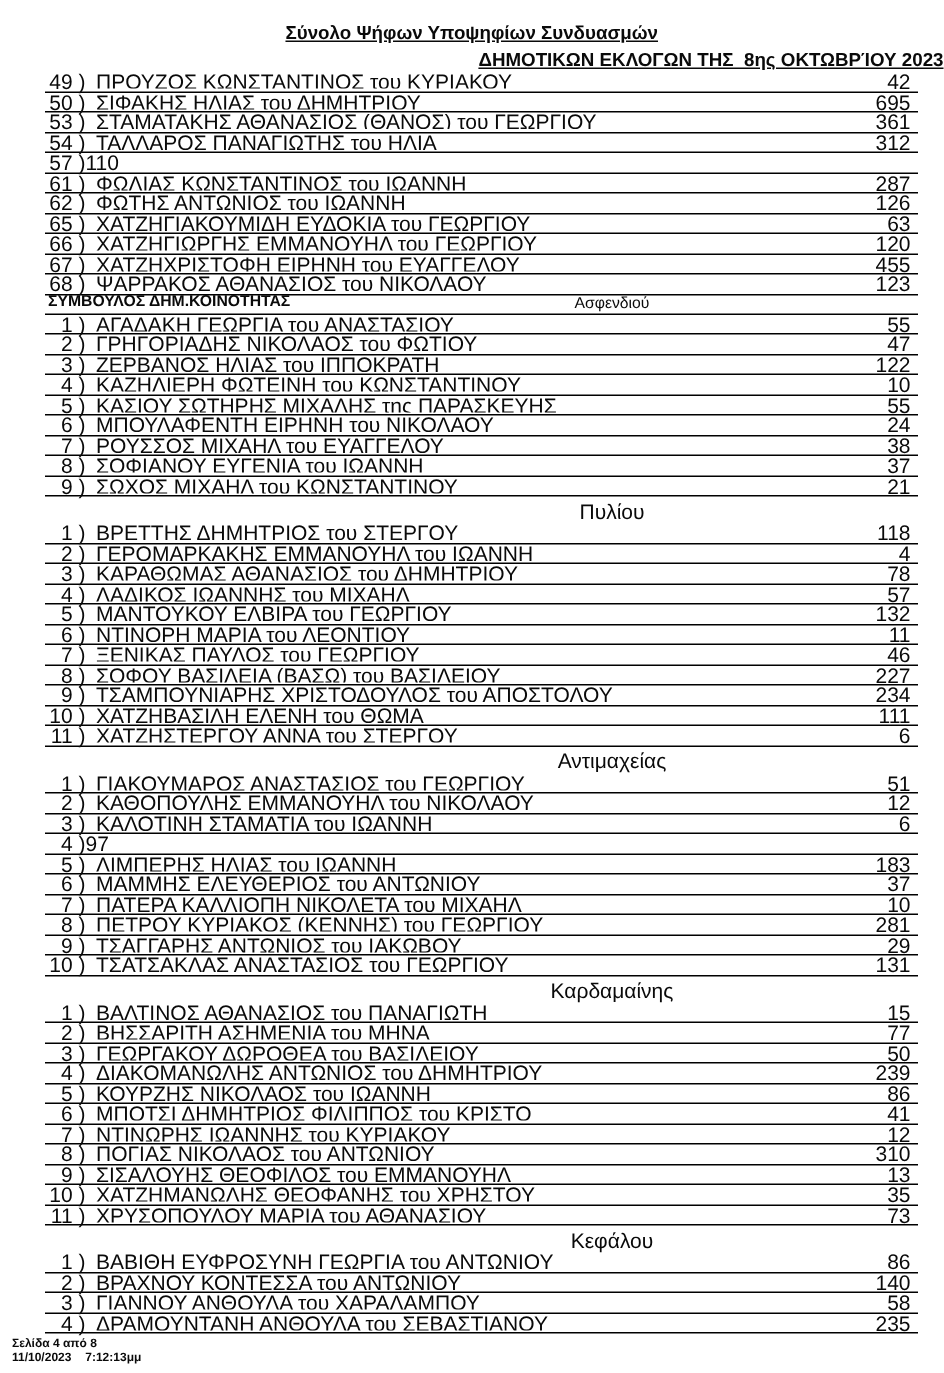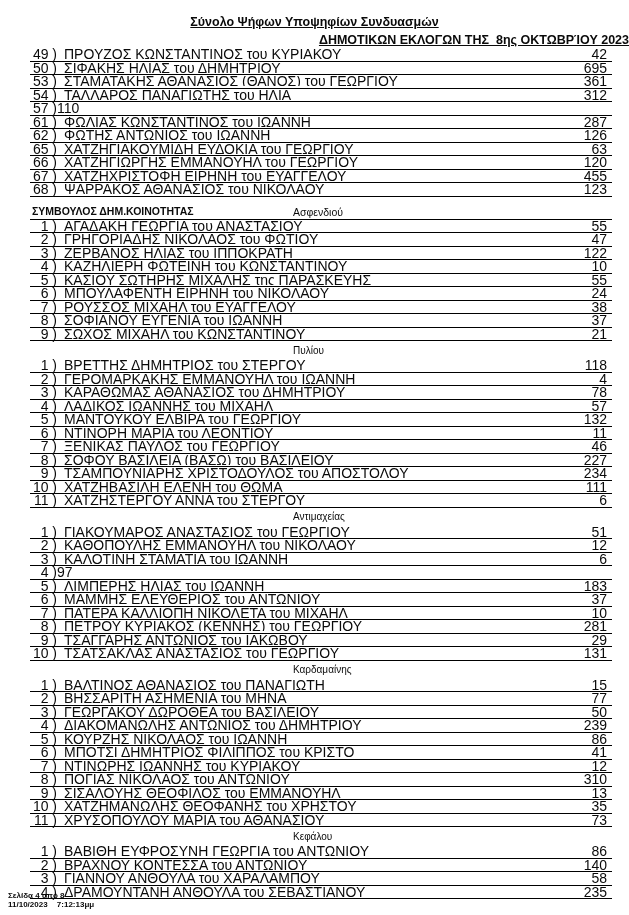--- a/index.html
+++ b/index.html
@@ -30,34 +30,34 @@
     border-bottom:1px solid #000;
     font-size:14px; line-height:10px;
     padding-bottom:1.5px;
   }
   .row-num  { flex:none; width:27px; text-align:right; white-space:pre; }
   .row-name { flex:1 1 auto; margin-left:7px; white-space:nowrap; overflow:hidden; }
   .row-votes{ flex:none; text-align:center; padding-right:5px; }
 
   .council-header {
     position:relative; height:13px; box-sizing:border-box;
-    margin-top:10px; border-bottom:1px solid #000;
+    border-bottom:1px solid #000;
     font-size:10.5px; line-height:10.5px;
   }
   .council-left {
     position:absolute; left:2px; bottom:2px;
     font-weight:bold; white-space:nowrap;
   }
   .loc-header {
     position:relative; height:11px; margin-top:5px; margin-bottom:2px;
-    font-size:10px; line-height:10.5px;
+    font-size:14px; line-height:10.5px;
   }
   .loc {
     position:absolute; left:263px; bottom:1px; width:230px;
-    text-align:left; white-space:nowrap;
+    text-align:center; white-space:nowrap;
   }
 
   .footer {
     position:absolute; left:8px; right:9px; bottom:6px;
     display:flex; justify-content:space-between; align-items:baseline;
     font-size:8px; font-weight:bold;flex-direction:column;
   }
   .footer-right span + span { margin-left:7px; }
 </style>
 </head>

